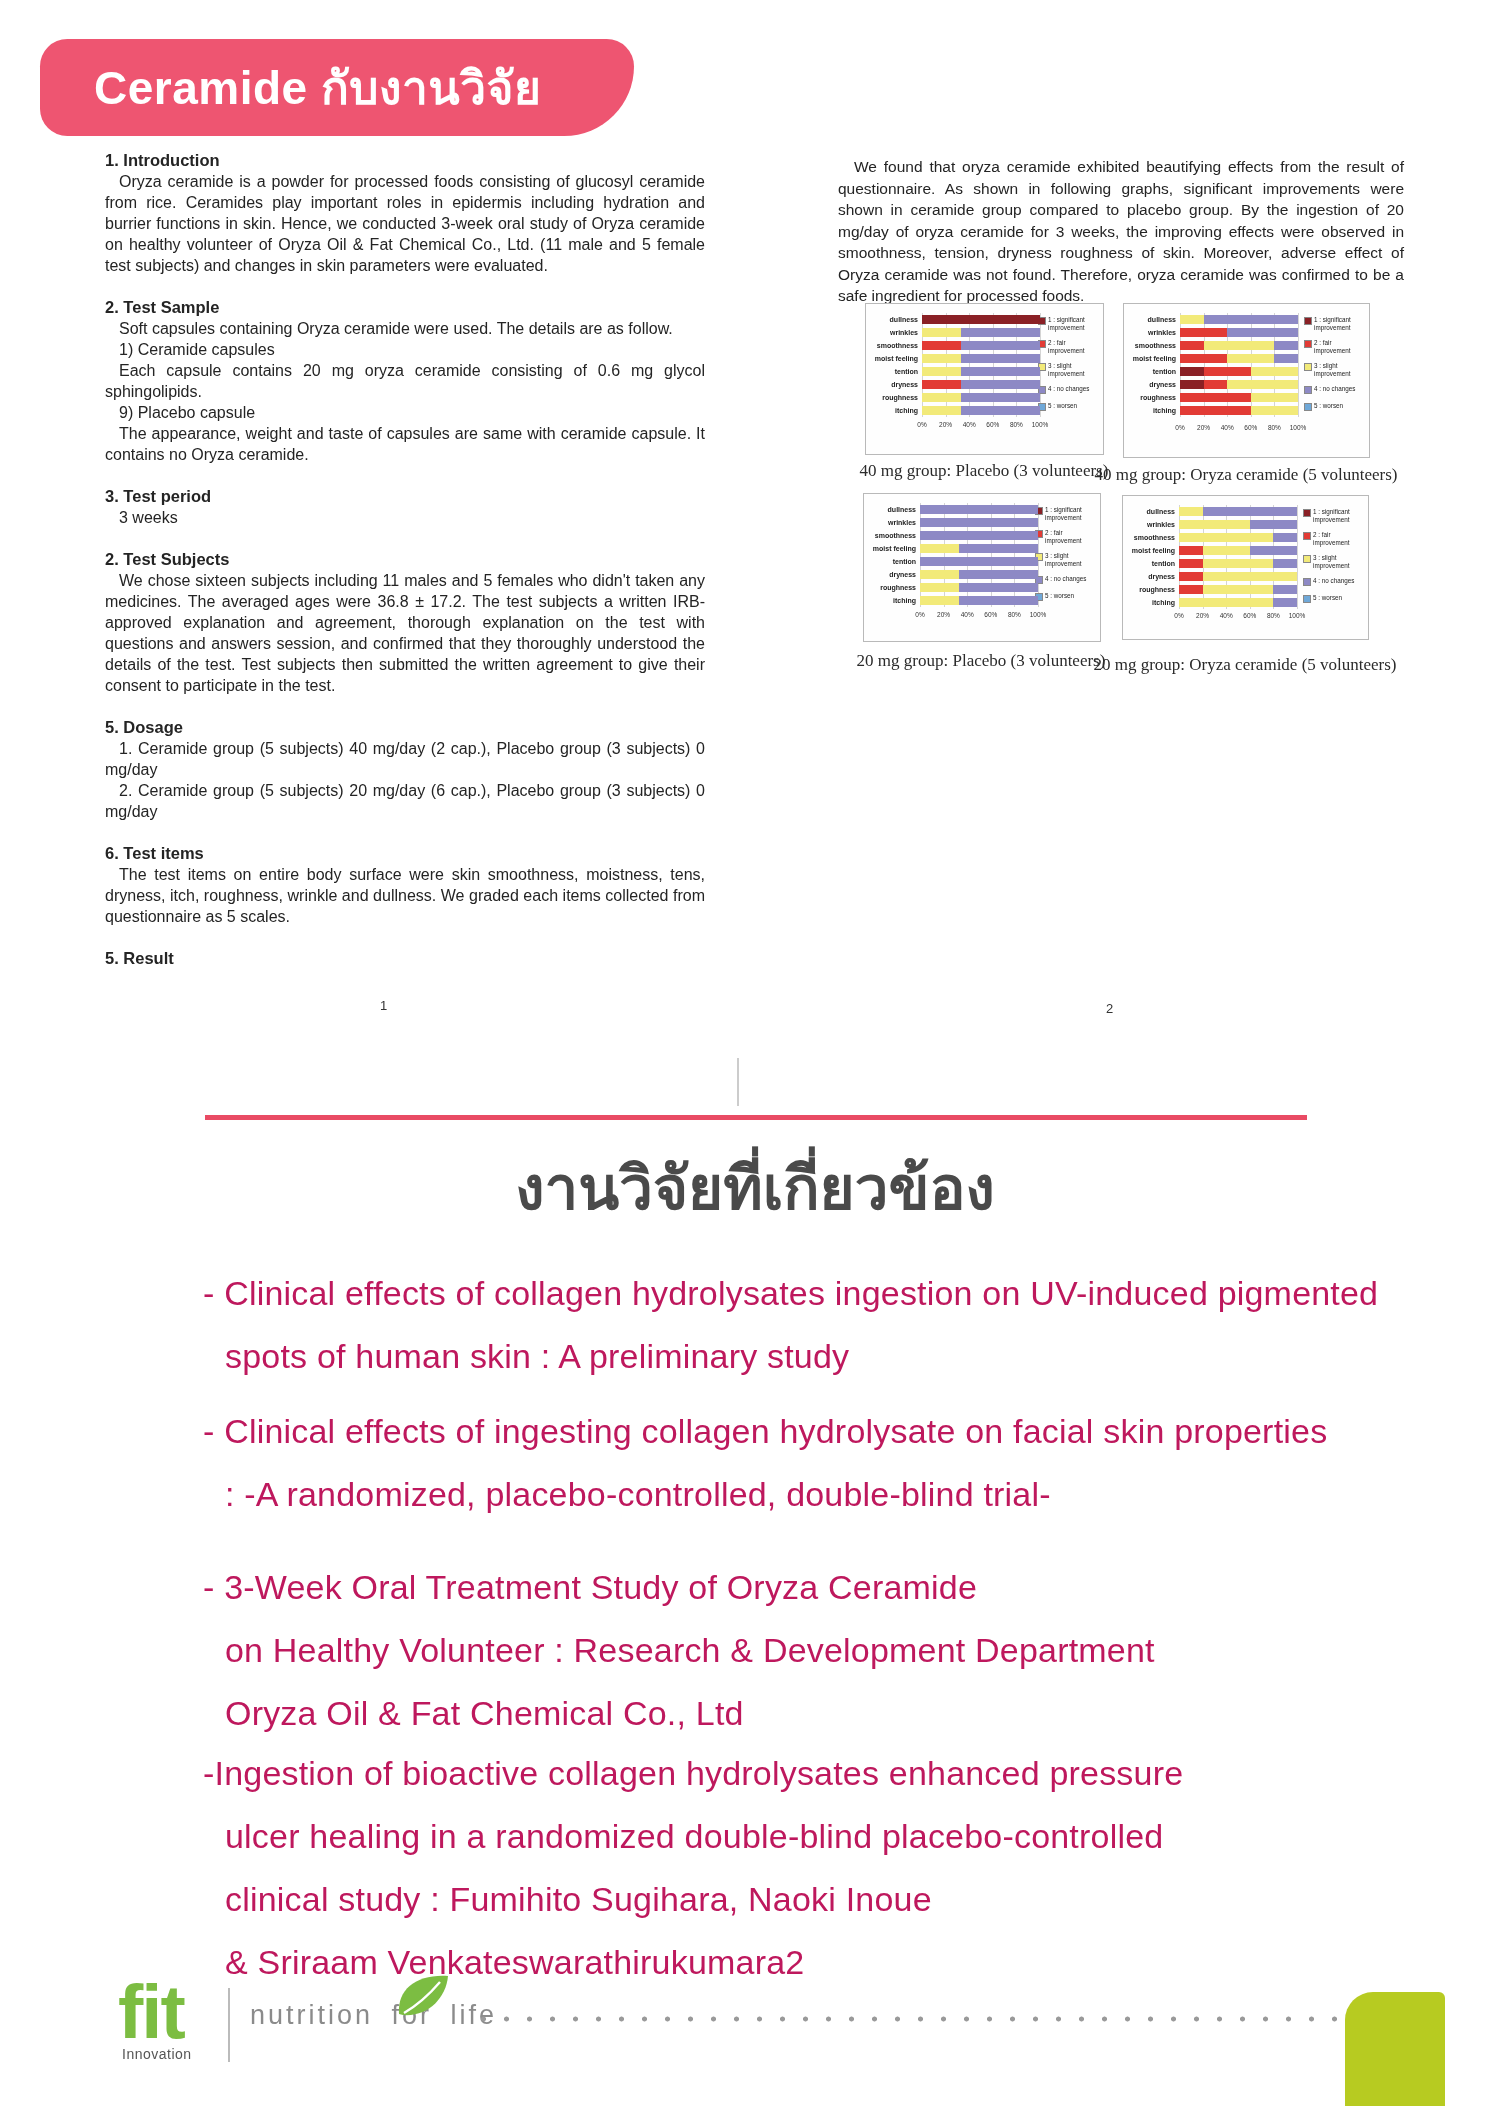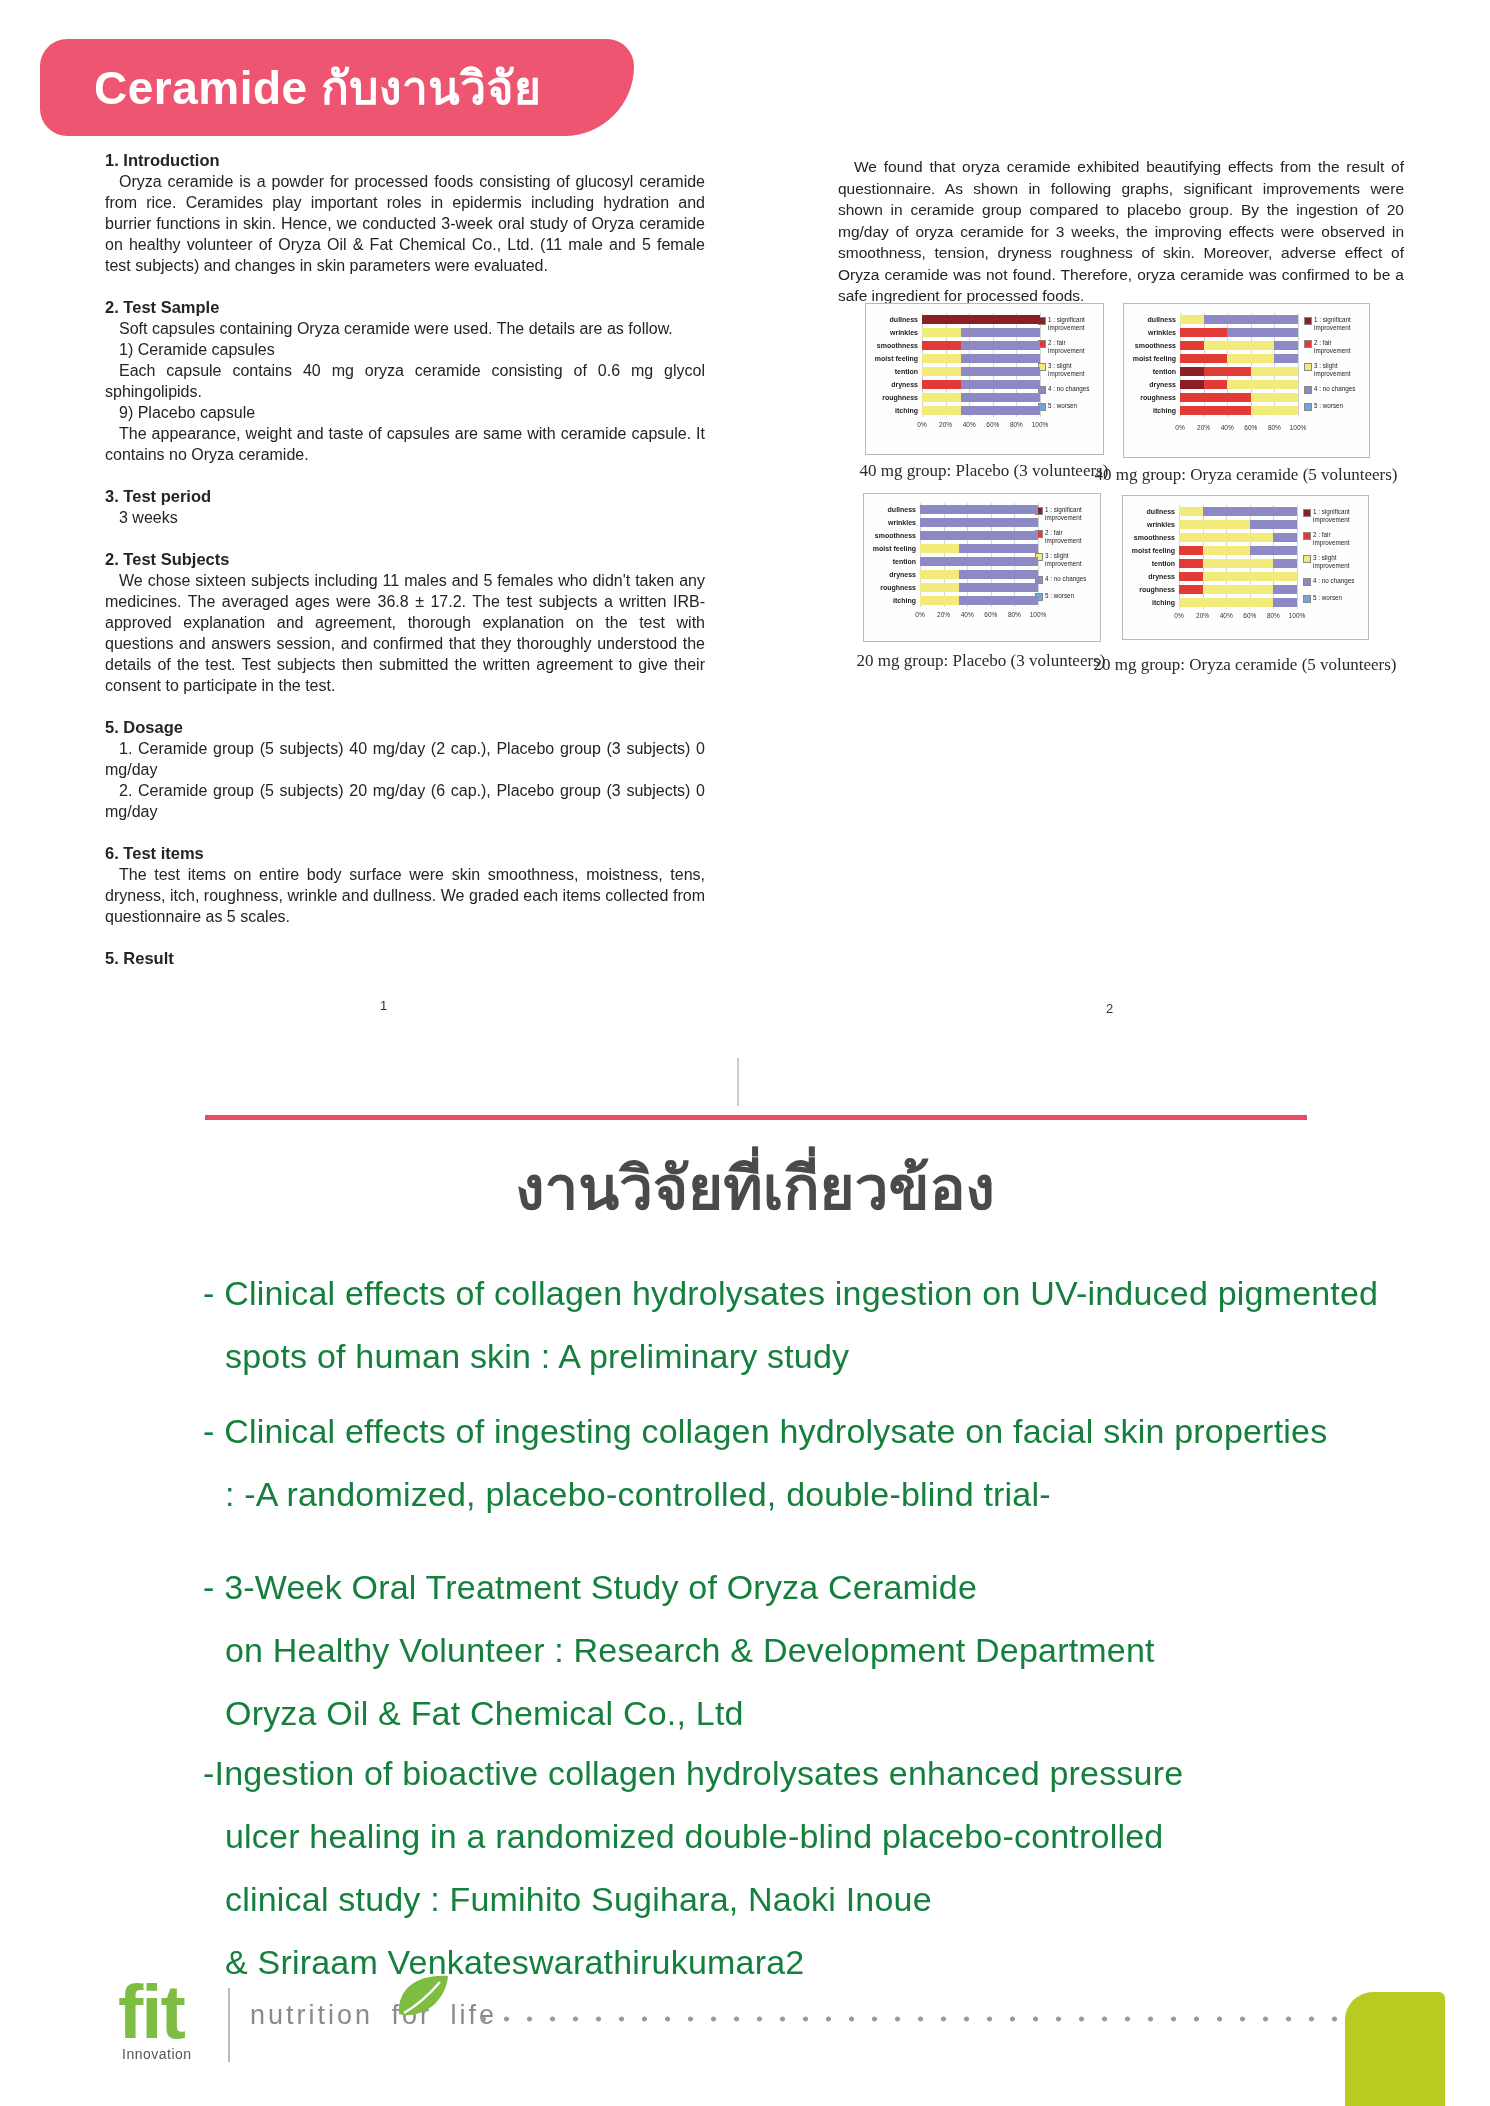--- a/index.html
+++ b/index.html
@@ -46,21 +46,21 @@
   .leg-text{font-size:6.3px;line-height:7.5px;color:#222;}
   .chart-caption{position:absolute;width:310px;text-align:center;
                  font-family:"Liberation Serif","DejaVu Serif",serif;font-size:17px;color:#2b2b2b;}
   .cap1{left:829px;top:461px;} .cap2{left:1091px;top:465px;}
   .cap3{left:826px;top:651px;} .cap4{left:1090px;top:655px;}
 
   
   .divider{position:absolute;left:205px;top:1115px;width:1102px;height:5px;background:#e94b64;}
   .related-title{position:absolute;left:205px;top:1140px;width:1100px;text-align:center;
                  font-size:60px;font-weight:600;color:#4a4a4a;}
-  .ritem{position:absolute;left:203px;width:1180px;color:#15803d;font-size:34px;line-height:63px;
+  .ritem{position:absolute;left:203px;width:1180px;color:#be185d;font-size:34px;line-height:63px;
          font-weight:400;letter-spacing:0.2px;}
   .rline.cont{padding-left:22px;}
   .r1{top:1262px;} .r2{top:1400px;} .r3{top:1556px;} .r4{top:1742px;}
 
   
   .fit-logo{position:absolute;left:118px;top:1968px;font-size:76px;font-weight:bold;color:#7cbd42;
             letter-spacing:-2px;}
   .fit-sub{position:absolute;left:122px;top:2046px;font-size:14px;color:#555;letter-spacing:0.5px;}
   .footer-divider{position:absolute;left:228px;top:1988px;width:2px;height:74px;background:#bbbbbb;}
   .tagline{position:absolute;left:250px;top:2000px;font-size:27px;color:#8b8b8b;
@@ -83,21 +83,21 @@
 
   <div class="paper-left">
       <div class="paper-section">
         <div class="sec-heading">1. Introduction</div>
         <div class="sec-par">Oryza ceramide is a powder for processed foods consisting of glucosyl ceramide from rice. Ceramides play important roles in epidermis including hydration and burrier functions in skin. Hence, we conducted 3-week oral study of Oryza ceramide on healthy volunteer of Oryza Oil &amp; Fat Chemical Co., Ltd. (11 male and 5 female test subjects) and changes in skin parameters were evaluated.</div>
       </div>
       <div class="paper-section">
         <div class="sec-heading">2. Test Sample</div>
         <div class="sec-par">Soft capsules containing Oryza ceramide were used. The details are as follow.</div>
         <div class="sec-par">1) Ceramide capsules</div>
-        <div class="sec-par">Each capsule contains 40 mg oryza ceramide consisting of 0.6 mg glycol sphingolipids.</div>
+        <div class="sec-par">Each capsule contains 20 mg oryza ceramide consisting of 0.6 mg glycol sphingolipids.</div>
         <div class="sec-par">9) Placebo capsule</div>
         <div class="sec-par">The appearance, weight and taste of capsules are same with ceramide capsule. It contains no Oryza ceramide.</div>
       </div>
       <div class="paper-section">
         <div class="sec-heading">3. Test period</div>
         <div class="sec-par">3 weeks</div>
       </div>
       <div class="paper-section">
         <div class="sec-heading">2. Test Subjects</div>
         <div class="sec-par">We chose sixteen subjects including 11 males and 5 females who didn't taken any medicines. The averaged ages were 36.8 ± 17.2. The test subjects a written IRB-approved explanation and agreement, thorough explanation on the test with questions and answers session, and confirmed that they thoroughly understood the details of the test. Test subjects then submitted the written agreement to give their consent to participate in the test.</div>

